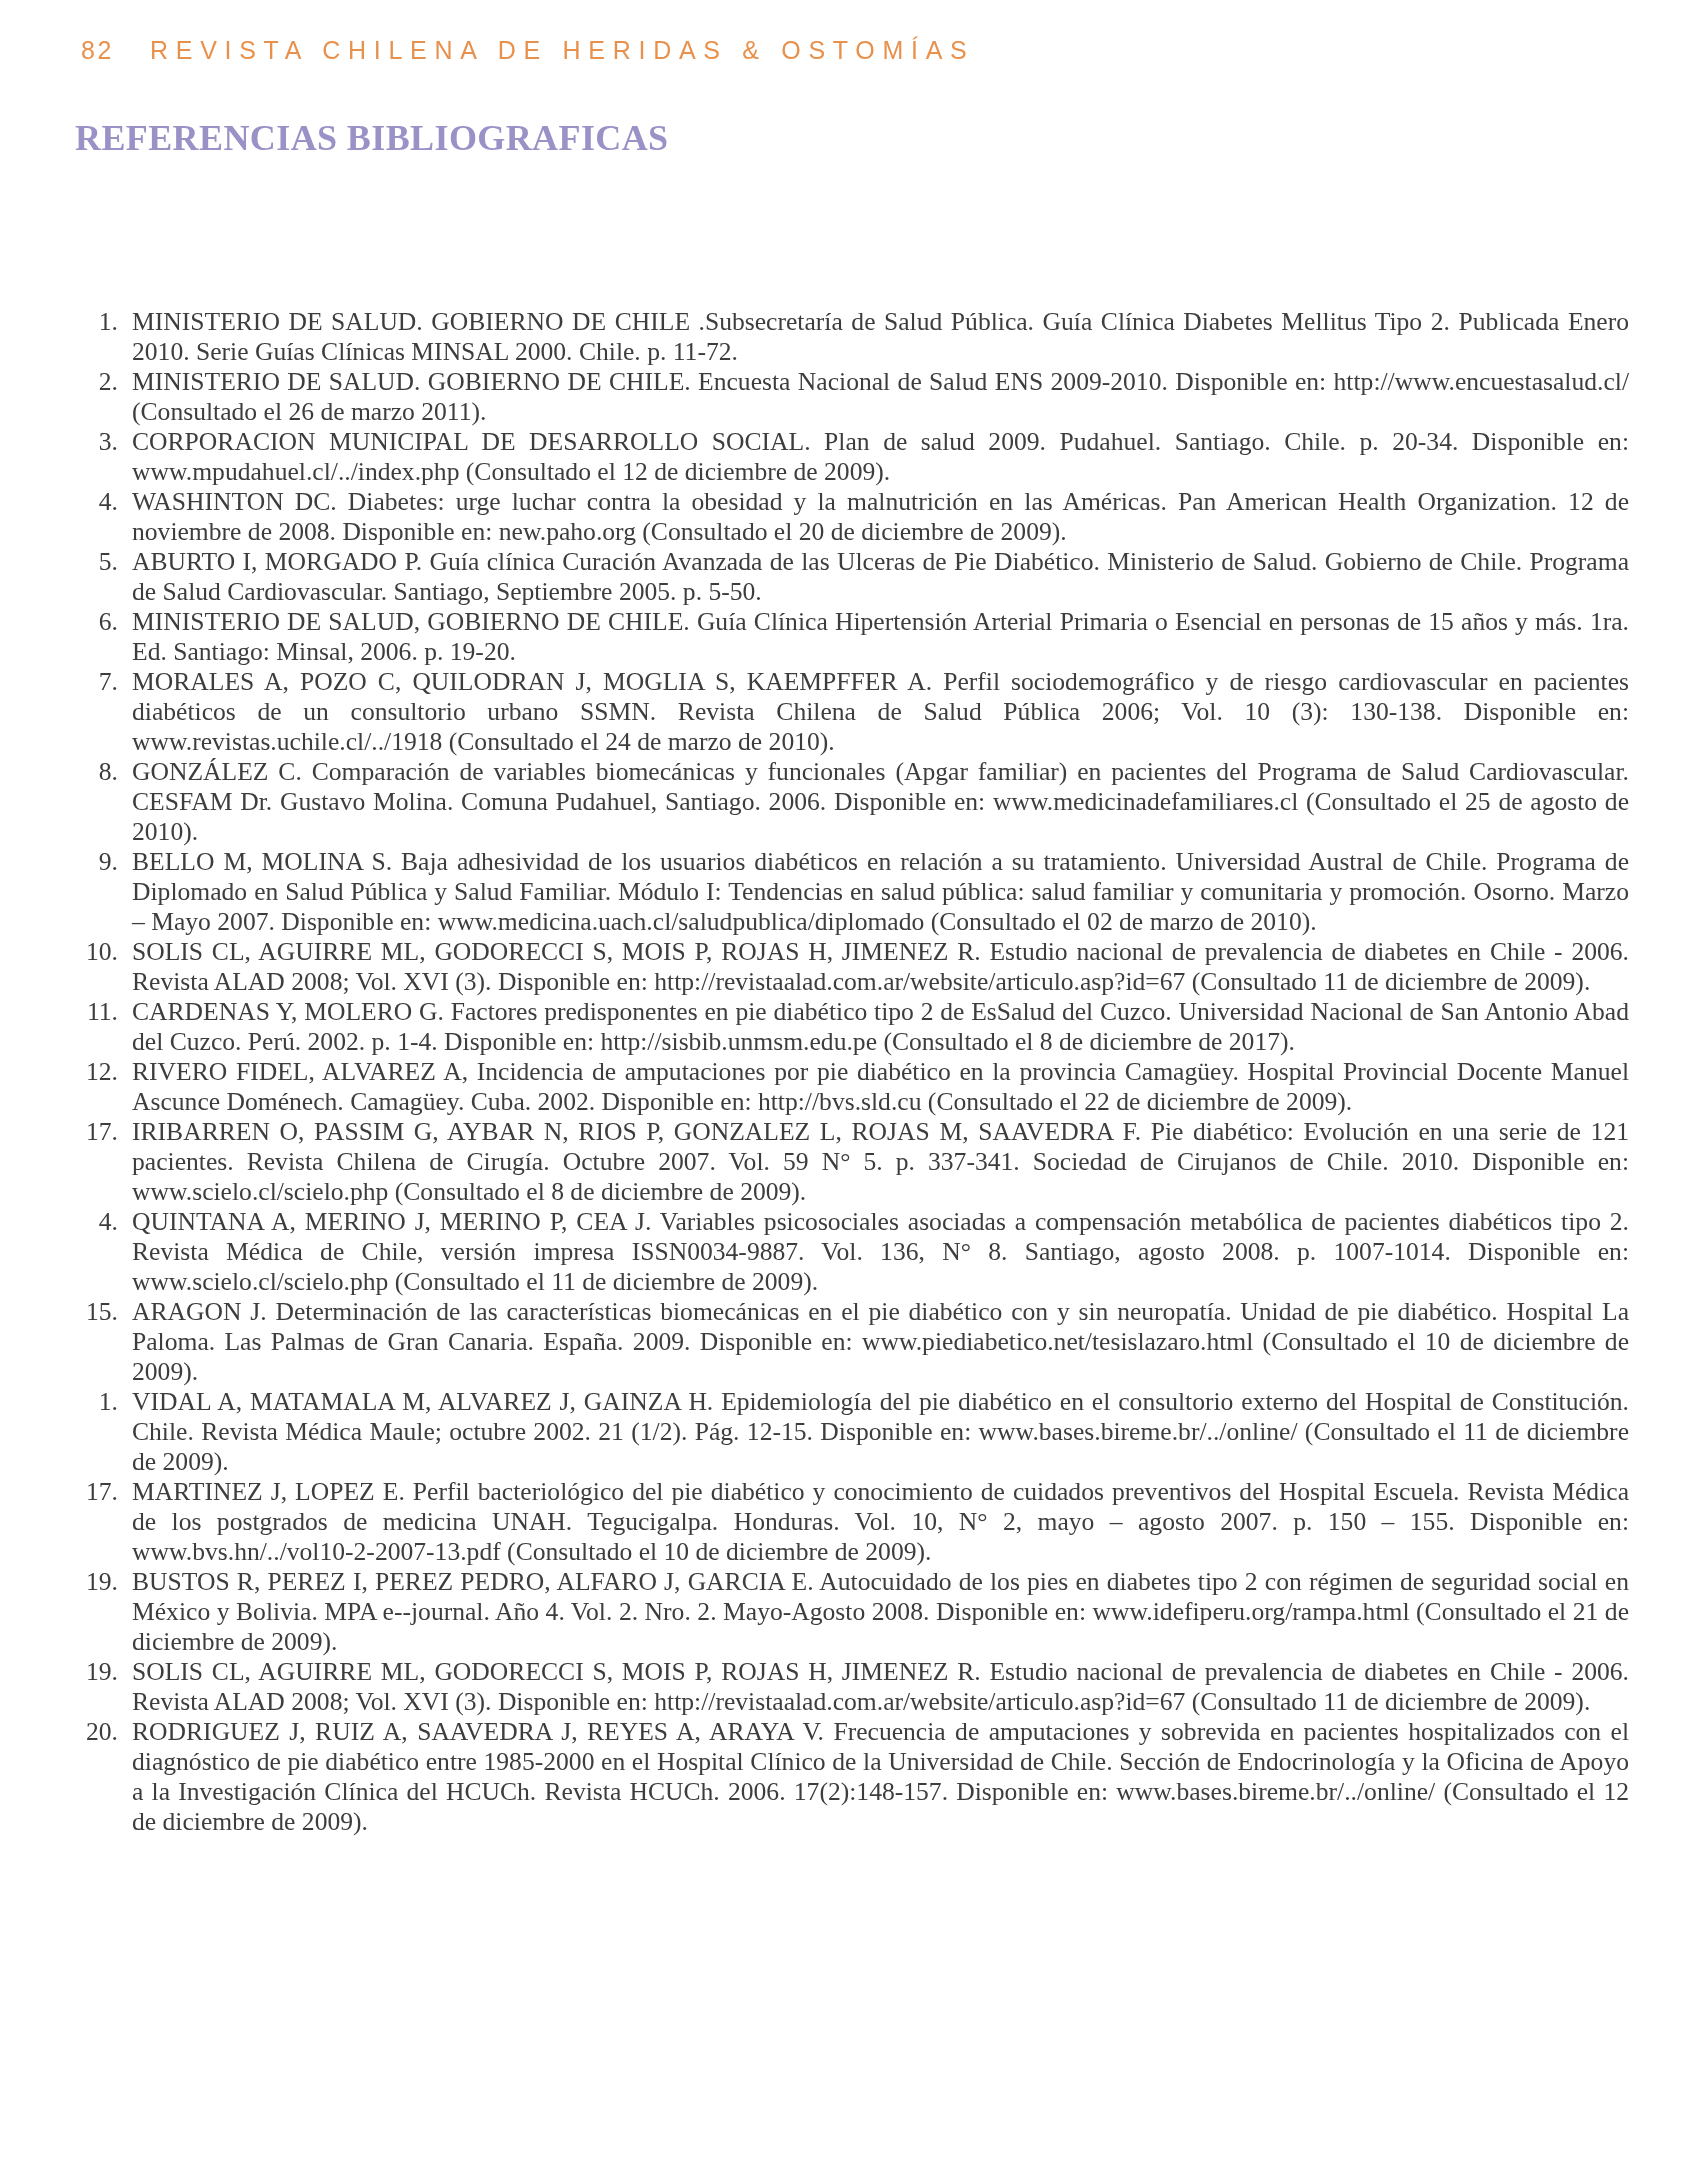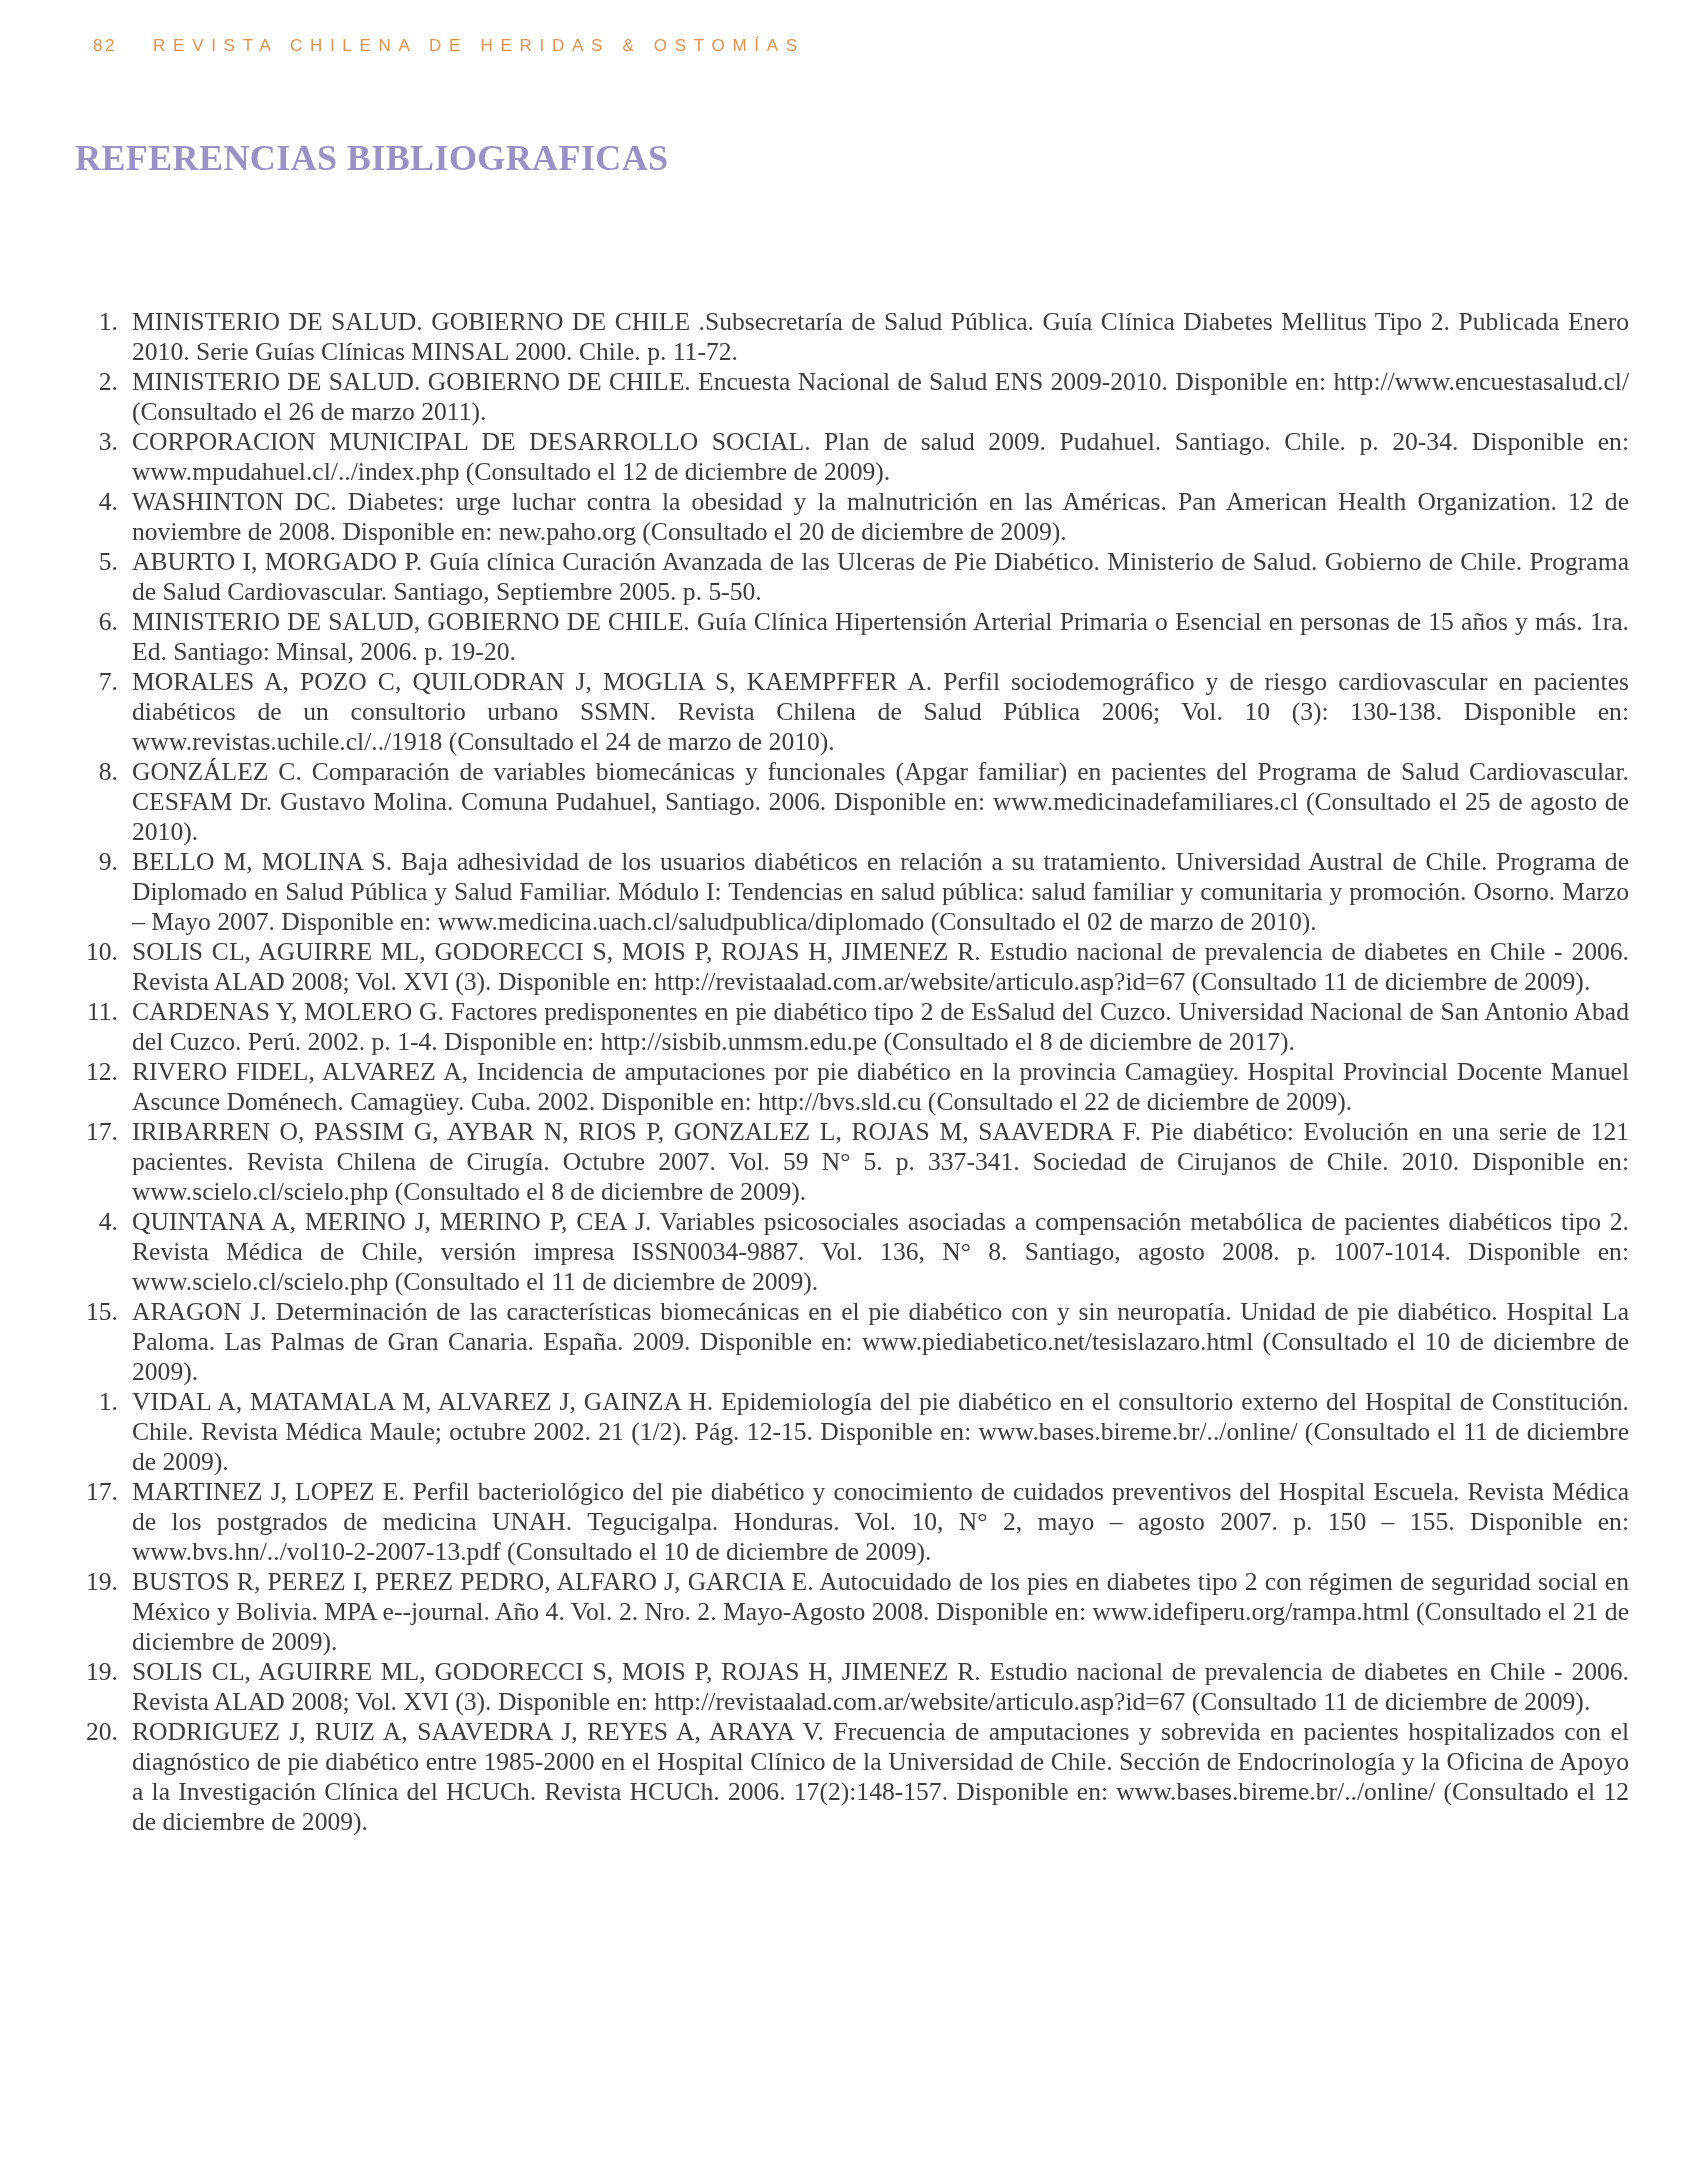--- a/index.html
+++ b/index.html
@@ -11,34 +11,33 @@
     position: relative;
     width: 1704px;
     height: 2181px;
     font-family: "Liberation Serif", serif;
   }
   .page-header {
     position: absolute;
     top: 36px;
     left: 81px;
     font-family: "Liberation Sans", sans-serif;
-    font-size: 17px;
+    font-size: 25px;
     font-weight: 400;
     color: #E8914D;
     letter-spacing: 7.7px;
     white-space: nowrap;
-    margin-left: 12px;
   }
   .page-header .page-num {
     letter-spacing: 2.6px;
     margin-right: 36px;
   }
   .section-title {
     position: absolute;
-    top: 137px;
+    top: 117px;
     left: 75px;
     margin: 0;
     font-family: "Liberation Serif", serif;
     font-size: 36px;
     font-weight: 600;
     letter-spacing: 0.4px;
     color: #9A91C7;
   }
   .refs {
     position: absolute;

